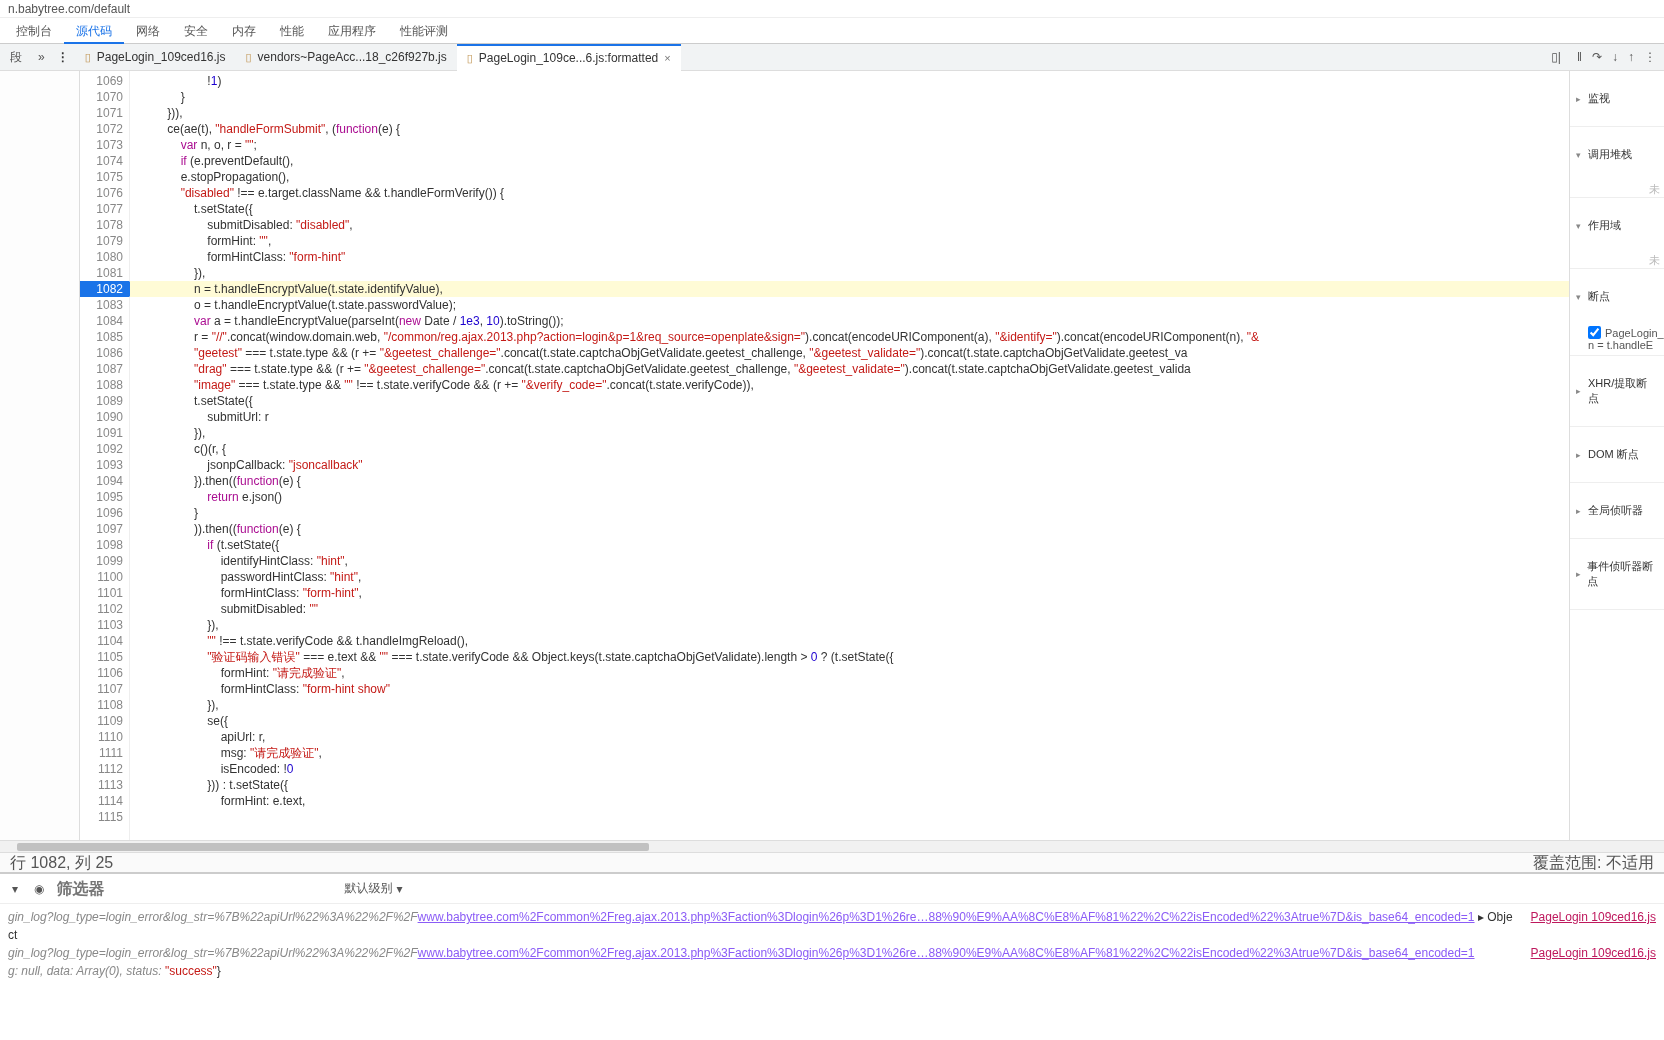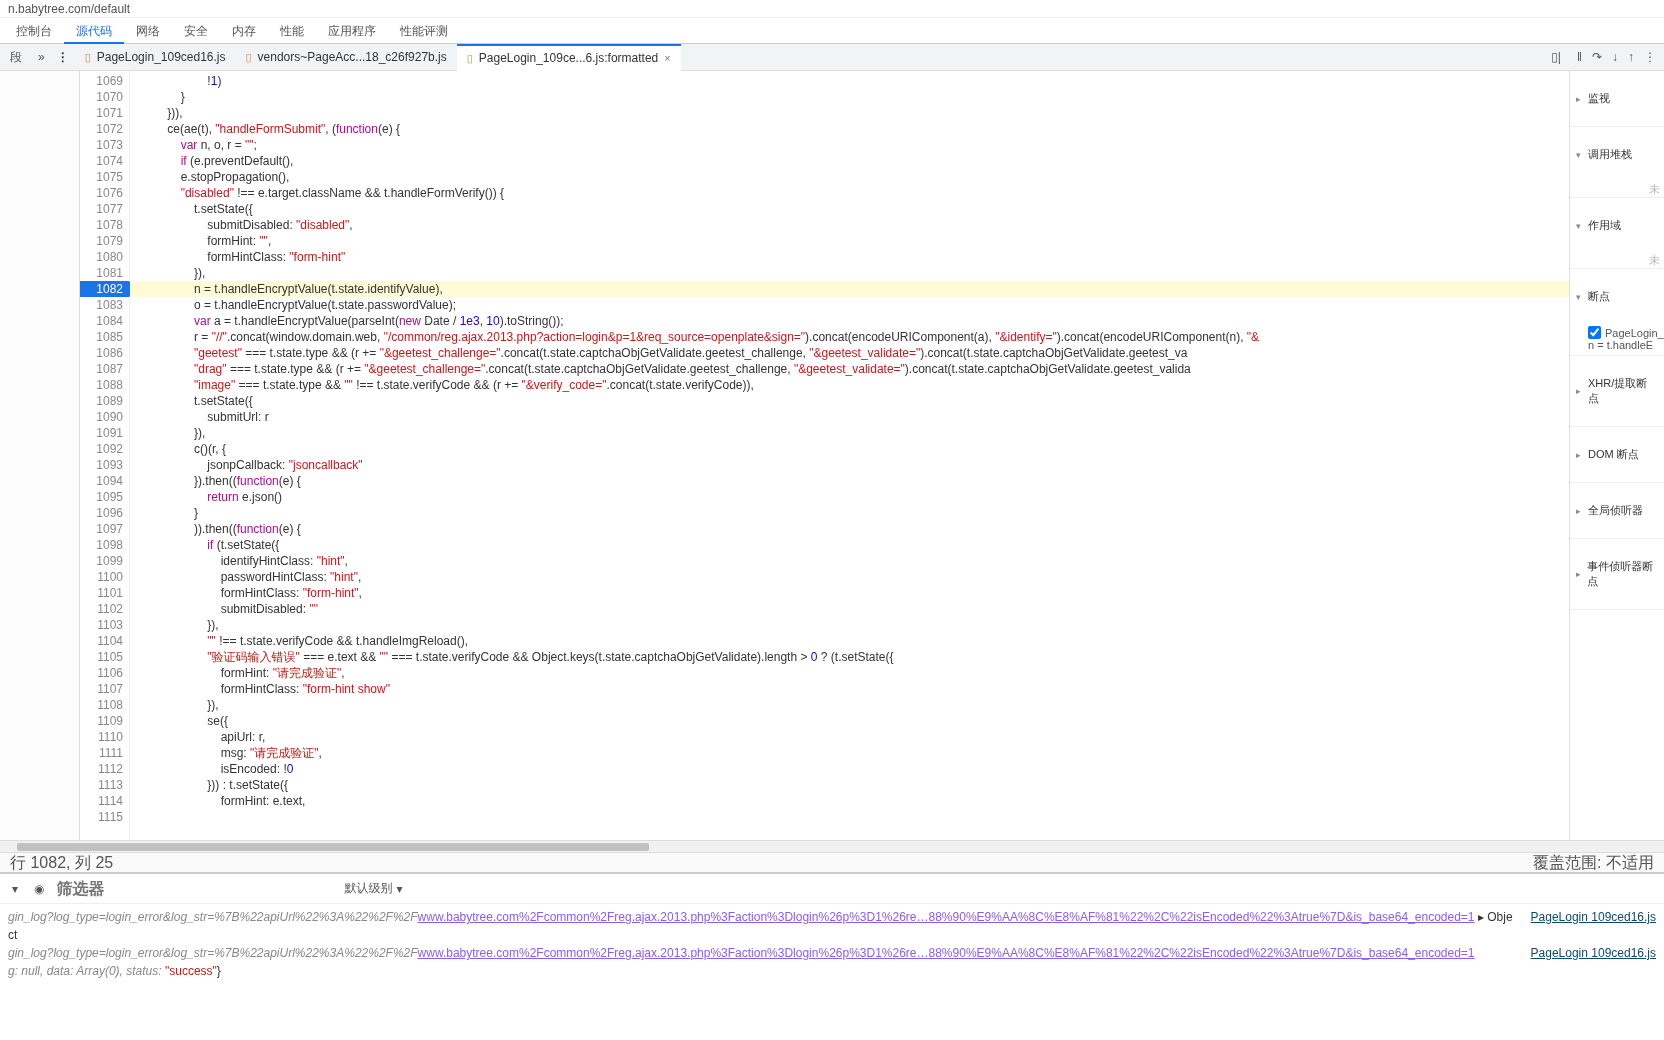--- a/index.html
+++ b/index.html
@@ -60,21 +60,21 @@
 
 
 .console { height: 180px; border-top: 2px solid #ccc; display: flex; flex-direction: column; }
 .console .cbar { height: 30px; border-bottom: 1px solid #eee; display: flex; align-items: center; gap: 8px; padding: 0 8px; }
 .console .cbar .icon { color: #555; cursor:pointer; padding:0 4px;}
 .console .cbar input { border: none; outline: none; flex: 0 0 280px; font-size:16px; color:#333;font-weight:bold; }
 .console .cbar .level { display:flex; align-items:center; gap:4px; color:#555; cursor:pointer;text-align:center;}
 .console .cbody { flex: 1; overflow: auto; font-family: Consolas, monospace; font-size: 12px; line-height: 18px; padding: 4px 8px; }
 .console .cbody .row { display:flex; justify-content:space-between; gap:16px;}
 .console .cbody .row .msg { flex:1; white-space: pre-wrap; word-break: break-all; }
-.console .cbody .row .src { color:#0c4a6e; text-decoration: underline; white-space:nowrap;}
+.console .cbody .row .src { color:#be185d; text-decoration: underline; white-space:nowrap;}
 .console .cbody a { color:#8b5cf6; text-decoration: underline; }
 .console .cbody .str { color:#c41a16; }
 .console .cbody .kw { color:#888; font-style: italic; }
 .console .cbody .obj { color:#333; }
 </style>
 </head>
 <body>
 
 <div class="addr">n.babytree.com/default</div>
 

